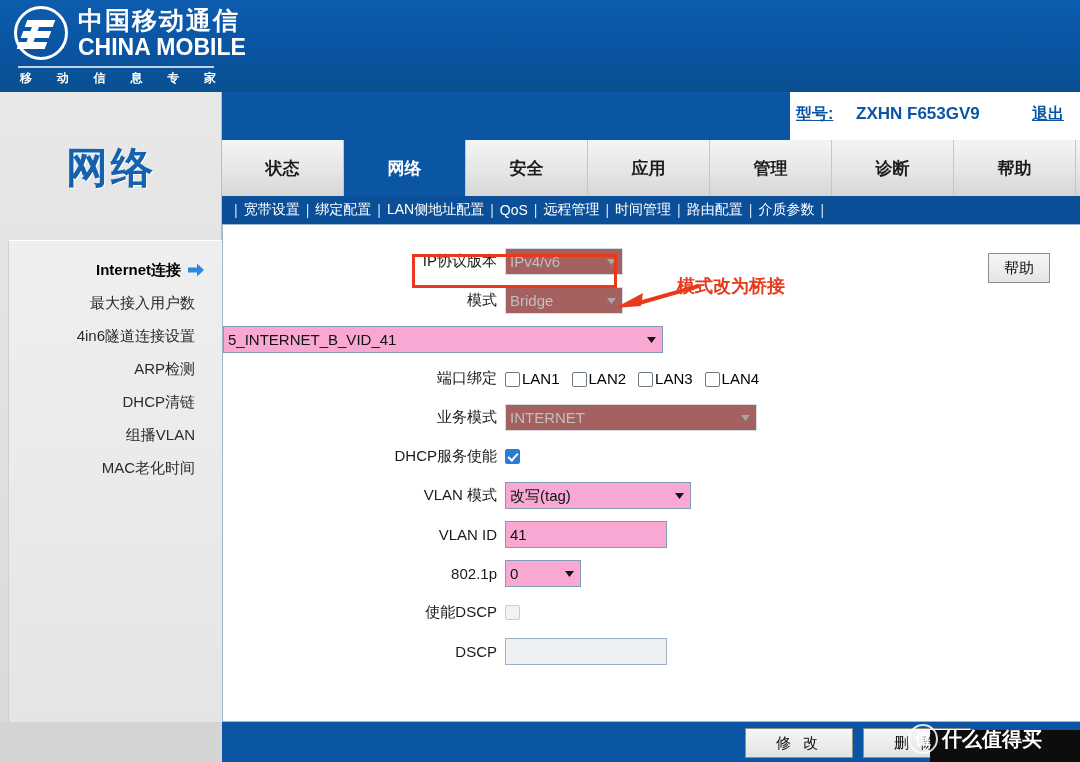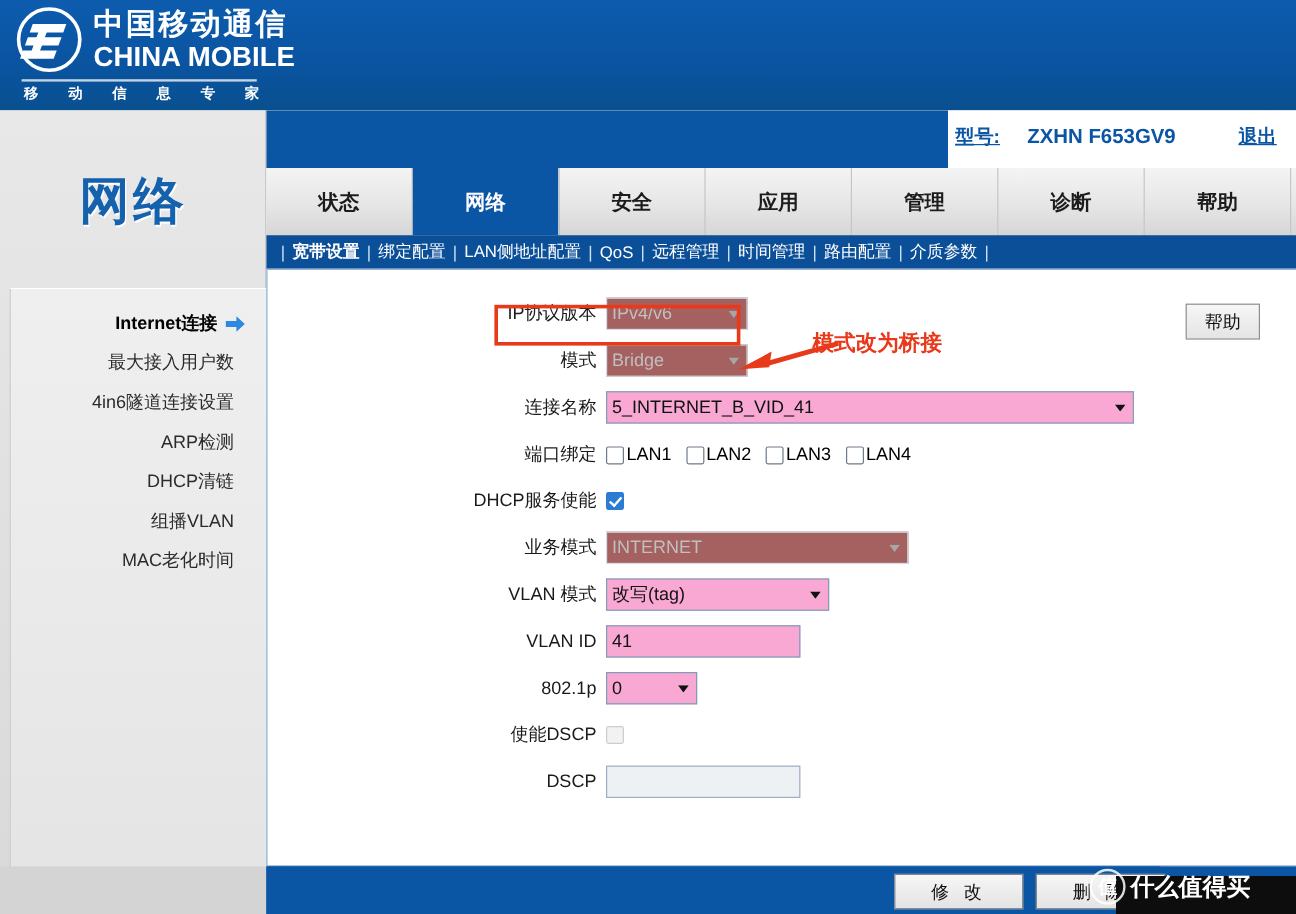--- a/index.html
+++ b/index.html
@@ -115,21 +115,21 @@
   }
   .subnav {
     position: absolute; left: 222px; top: 196px; width: 858px; height: 28px;
     background: #0b4f99;
     display: flex; align-items: center;
     color: #ffffff; font-size: 14px; padding-left: 6px;
     white-space: nowrap; overflow: hidden;
   }
   .subnav .sep { margin: 0 6px; color: #cfe0f2; }
   .subnav .sitem { color: #ffffff; }
-  .subnav .sitem.active { font-weight: bold; }
+  .subnav .sitem.active { font-weight: normal; }
 
   
   .content-area {
     position: absolute; left: 222px; top: 224px; width: 858px; height: 498px;
     background: #0b55a5;
   }
   .content-white {
     position: absolute; left: 0px; top: 0px; width: 866px; height: 498px;
     background: #ffffff; border: 1px solid #9bb7d4;
   }
@@ -360,21 +360,20 @@
                 <option>Bridge</option>
               </select>
               <svg class="chev" viewBox="0 0 9 6">
                   <path d="M0 0 L4.5 6 L9 0 Z"></path>
                 </svg>
             </span>
           </div>
         </div>
 
         <div class="frow">
-          <div class="flabel">连接名称</div>
           <div class="fctl">
             <span class="selwrap">
               <select style="width:440px">
                 <option>5_INTERNET_B_VID_41</option>
               </select>
               <svg class="chev" viewBox="0 0 9 6">
                   <path d="M0 0 L4.5 6 L9 0 Z" fill="#111"></path>
                 </svg>
             </span>
           </div>
@@ -396,41 +395,41 @@
               <span>LAN3</span>
             </span>
             <span class="lanitem">
               <span class="cbx"></span>
               <span>LAN4</span>
             </span>
           </div>
         </div>
 
         <div class="frow">
-          <div class="flabel">DHCP服务使能</div>
-          <div class="fctl">
-            <span class="cbx checked"></span>
-          </div>
-        </div>
-
-        <div class="frow">
           <div class="flabel">业务模式</div>
           <div class="fctl">
             <span class="selwrap sel-disabled">
               <select style="width:252px" disabled="">
                 <option>INTERNET</option>
               </select>
               <svg class="chev" viewBox="0 0 9 6">
                   <path d="M0 0 L4.5 6 L9 0 Z"></path>
                 </svg>
             </span>
           </div>
         </div>
 
         <div class="frow">
+          <div class="flabel">DHCP服务使能</div>
+          <div class="fctl">
+            <span class="cbx checked"></span>
+          </div>
+        </div>
+
+        <div class="frow">
           <div class="flabel">VLAN 模式</div>
           <div class="fctl">
             <span class="selwrap">
               <select style="width:186px">
                 <option>改写(tag)</option>
               </select>
               <svg class="chev" viewBox="0 0 9 6">
                   <path d="M0 0 L4.5 6 L9 0 Z" fill="#111"></path>
                 </svg>
             </span>

